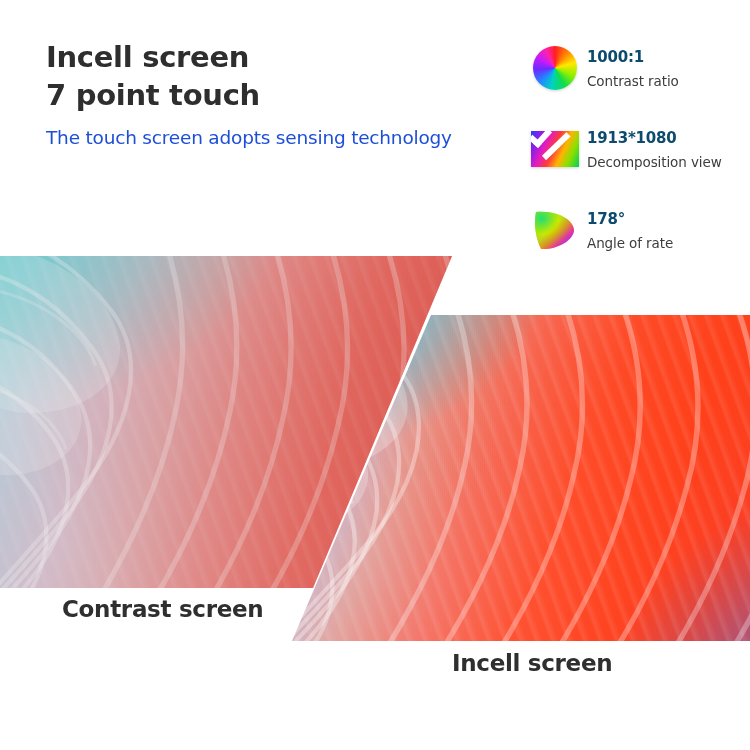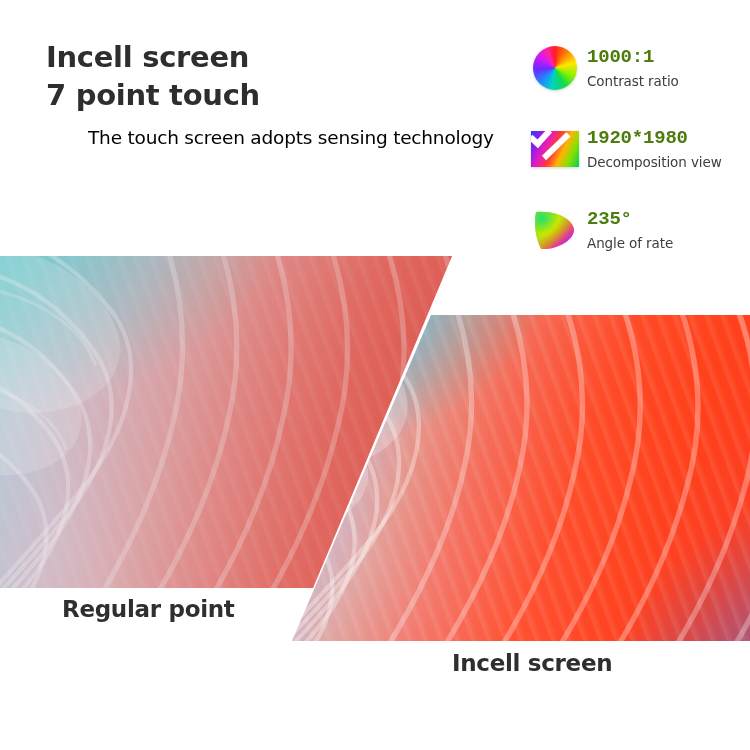--- a/index.html
+++ b/index.html
@@ -21,26 +21,25 @@
     font-family:"DejaVu Sans", sans-serif;
     font-size:29px;
     font-weight:bold;
     color:#2e2e2e;
     letter-spacing:-0.3px;
     line-height:38px;
     white-space:nowrap;
   }
   #headline-subtitle {
     font-size:18.5px;
-    color:#000000;
+    color:#1d4ed8;
     line-height:26px;
     margin-top:11px;
     white-space:nowrap;
     letter-spacing:-0.2px;
-    margin-left:42px;
   }
 
   
   #spec-list {
     position:absolute;
     left:529px; top:40px;
     width:221px;
   }
   .spec-item {
     display:flex;
@@ -51,27 +50,26 @@
   .spec-icon-wrap {
     width:52px;
     flex:0 0 52px;
     height:52px;
     display:flex;
     align-items:center;
     justify-content:center;
   }
   .spec-text { padding-left:6px; }
   .spec-value {
-    font-size:19px;
+    font-size:15px;
     font-weight:bold;
-    color:#4d7c0f;
+    color:#0c4a6e;
     line-height:23px;
     letter-spacing:-0.2px;
     white-space:nowrap;
-    font-family:Liberation Mono, monospace;
   }
   .spec-label {
     font-size:13.5px;
     color:#3d3d3d;
     line-height:18px;
     margin-top:3px;
     white-space:nowrap;
     letter-spacing:-0.1px;
   }
 
@@ -243,21 +241,21 @@
   </div>
 
   <div class="spec-item">
     <div class="spec-icon-wrap">
       <div class="icon-check-rect">
         <div class="tick-long"></div>
         <div class="tick"></div>
       </div>
     </div>
     <div class="spec-text">
-      <div class="spec-value">1920*1980</div>
+      <div class="spec-value">1913*1080</div>
       <div class="spec-label">Decomposition view</div>
     </div>
   </div>
 
   <div class="spec-item">
     <div class="spec-icon-wrap">
       <svg class="icon-view-wedge" viewBox="0 0 46 46">
         <defs>
           <linearGradient id="wedgeGrad" x1="0" y1="0" x2="1" y2="1">
             <stop offset="0%" stop-color="#2bd44a"></stop>
@@ -272,21 +270,21 @@
             <stop offset="0%" stop-color="#19e07a" stop-opacity="0.95"></stop>
             <stop offset="45%" stop-color="#bfe800" stop-opacity="0.55"></stop>
             <stop offset="100%" stop-color="#2f55ff" stop-opacity="0.0"></stop>
           </radialGradient>
         </defs>
         <path d="M4 5 C 30 3, 43 16, 42 24 C 41 33, 26 43, 9 42 C 3 30, 2 16, 4 5 Z" fill="url(#wedgeGrad)"></path>
         <path d="M4 5 C 30 3, 43 16, 42 24 C 41 33, 26 43, 9 42 C 3 30, 2 16, 4 5 Z" fill="url(#wedgeGrad2)"></path>
       </svg>
     </div>
     <div class="spec-text">
-      <div class="spec-value">235°</div>
+      <div class="spec-value">178°</div>
       <div class="spec-label">Angle of rate</div>
     </div>
   </div>
 
 </div>
 
 <div id="panel-regular">
   <div class="panel-art">
     <div class="wash wash-base"></div>
     <div class="wash wash-tint"></div>
@@ -358,14 +356,14 @@
           <path d="M12 100 C 90 88, 160 126, 176 172"></path>
           <path d="M10 188 C 78 180, 136 212, 148 250"></path>
         </g>
       </svg>
     </div>
     <div class="striation"></div>
     <div class="grain"></div>
   </div>
 </div>
 
-<div id="caption-regular">Regular point</div>
+<div id="caption-regular">Contrast screen</div>
 <div id="caption-incell">Incell screen</div>
 
 </body></html>

